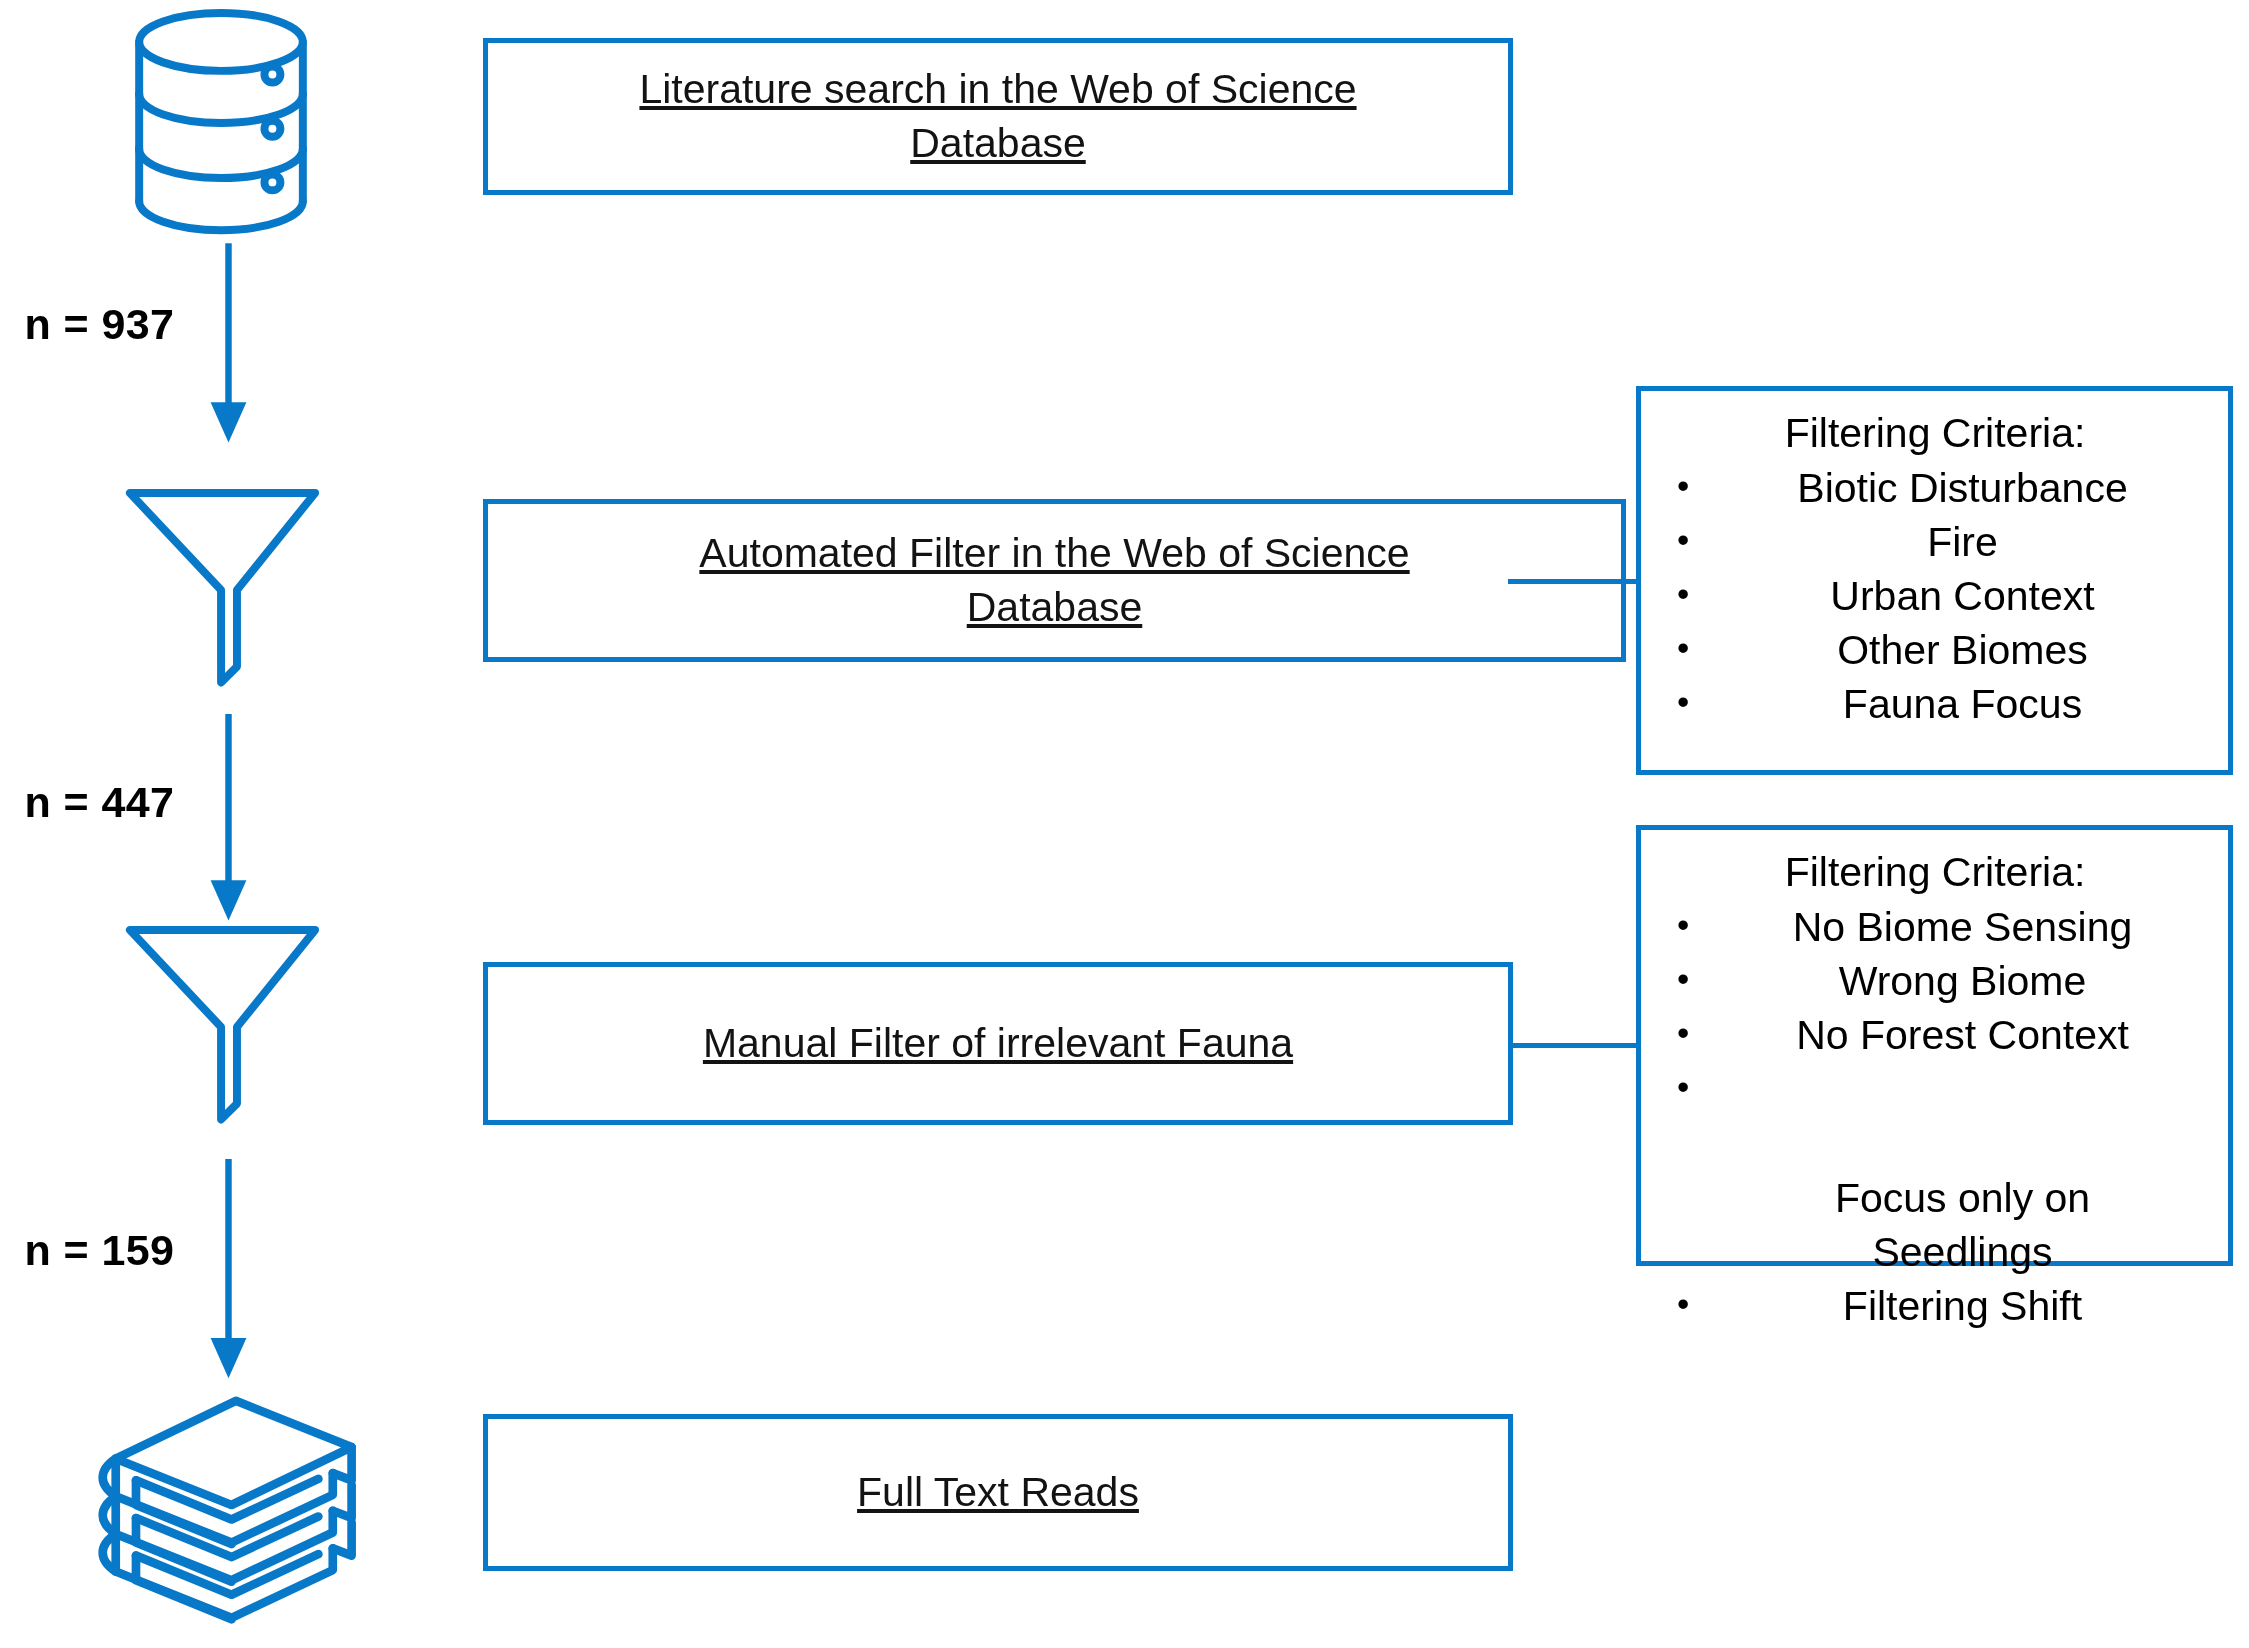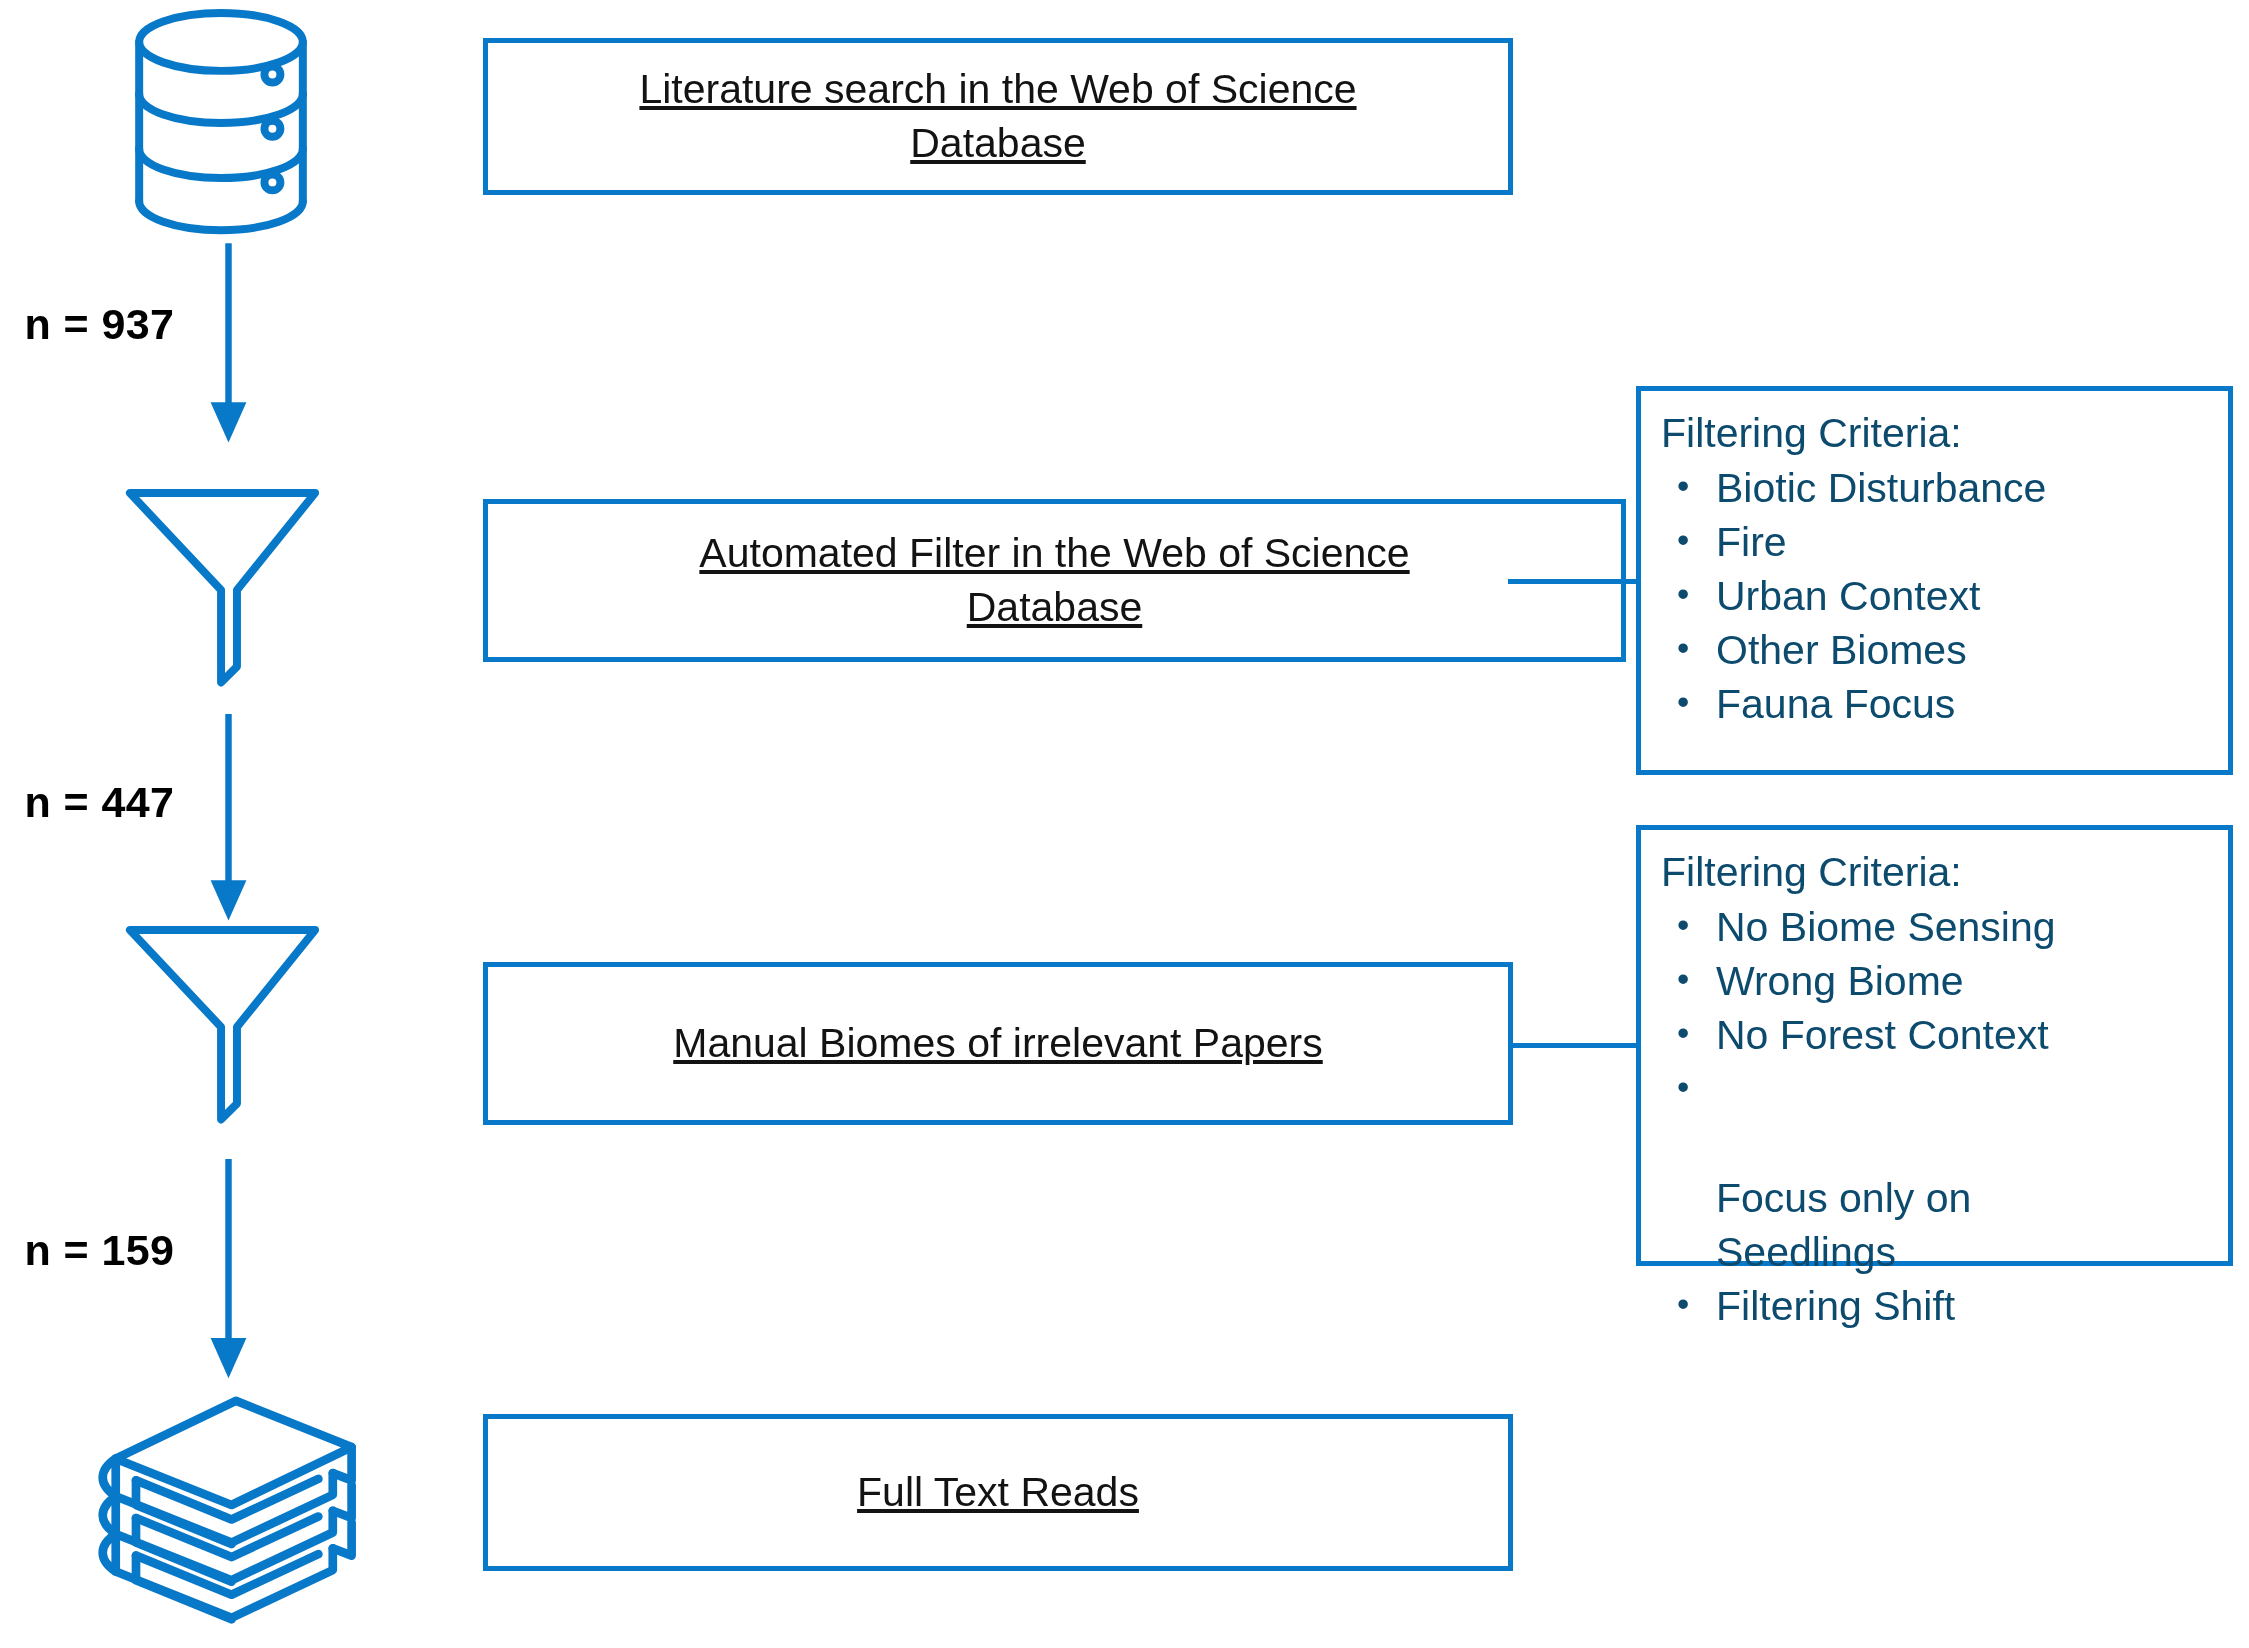--- a/index.html
+++ b/index.html
@@ -46,25 +46,25 @@
     white-space: pre-line;
     text-decoration: underline;
   }
 
   
   .crit-box {
     position: absolute;
     box-sizing: border-box;
     border: 5px solid #0878c8;
     background: #ffffff;
-    color: #0c4a6e;
+    color: #000000;
     font-size: 41px;
     line-height: 1.32;
     padding: 14.5px 19px 14.5px 20px;
-    text-align: left;
+    text-align: center;
   }
   .crit-title {
     display: block;
     margin-bottom: 1.4px;
     white-space: nowrap;
   }
   .crit-list {
     list-style: none;
     margin: 0;
     padding: 0;
@@ -190,21 +190,21 @@
   </div>
   <div class="n-label" style="left:24.6px; top:778px;">n = 447</div>
 
   <div class="icon" style="left:114px; top:917px;">
     <svg width="217" height="217" viewBox="0 0 300 300" fill="none" stroke="#0878c8" stroke-width="11" stroke-linejoin="round" stroke-linecap="round">
       <path d="M22 18 H278 L170 152 V258 L148 280 V152 Z"></path>
     </svg>
   </div>
 
   <div class="proc-box" style="left:483px; top:962px; width:1030px; height:163px;">
-    <span class="txt">Manual Biomes of irrelevant Papers</span>
+    <span class="txt">Manual Filter of irrelevant Fauna</span>
   </div>
 
   <div class="hconn" style="left:1508px; top:1043px; width:133px;"></div>
 
   <div class="crit-box" style="left:1636px; top:825px; width:597px; height:441px;">
     <span class="crit-title">Filtering Criteria:</span>
     <ul class="crit-list">
       <li>
         <span class="bullet">•</span>
         <span>No Biome Sensing</span>

